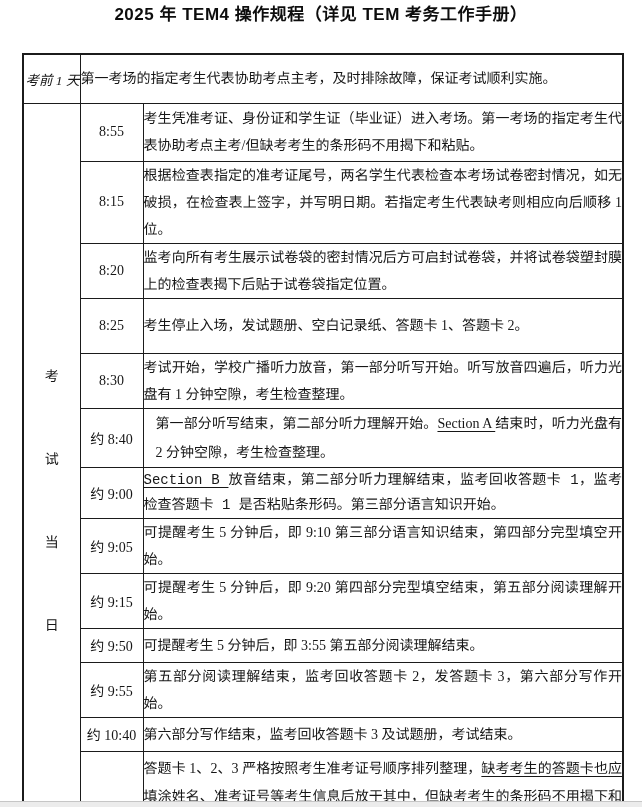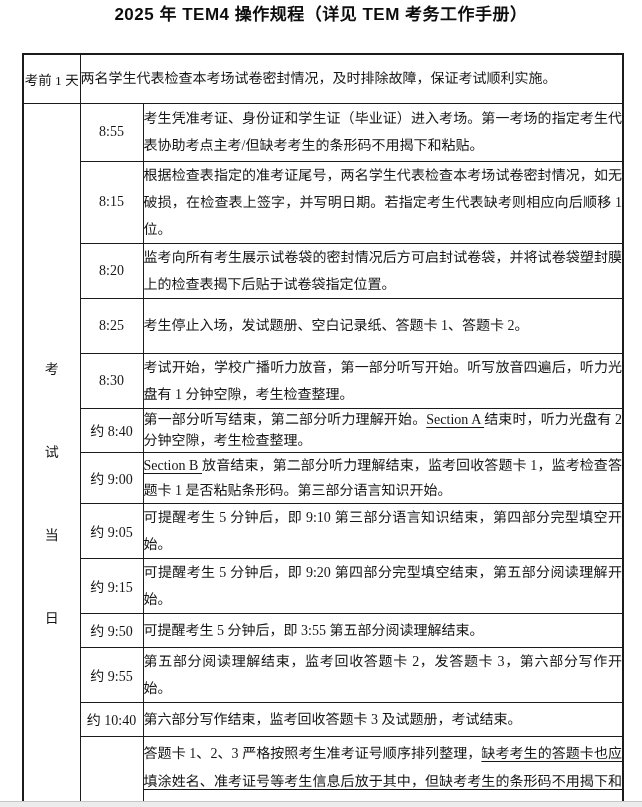--- a/index.html
+++ b/index.html
@@ -36,23 +36,24 @@
     table-layout: fixed;
     border: 2px solid #1b1b1b;
     font-size: 14px;
   }
   table.schedule td {
     border: 1px solid #1b1b1b;
     vertical-align: middle;
     padding: 0;
   }
   td.label-cell {
-    text-align: center;
+    text-align: right;
     font-size: 13.5px;
     white-space: nowrap;
+    font-style: italic;
   }
   td.time-cell {
     text-align: center;
     font-size: 14px;
     white-space: nowrap;
   }
   td.content-cell {
     padding: 2px 9px;
     text-align: justify;
     line-height: 27px;
@@ -60,22 +61,22 @@
   tr.r0 { height: 49px; }
   tr.r1 { height: 58px; }
   tr.r2 { height: 57px; }
   tr.r3 { height: 55px; }
   tr.r4 { height: 55px; }
   tr.r5 { height: 55px; }
   tr.r6 { height: 44px; }
   tr.r7 { height: 50px; }
   tr.r8, tr.r9, tr.r10, tr.r11, tr.r12 { height: 34px; }
   tr.r13 { height: 146px; }
-  tr.r6 td.content-cell { line-height: 21px; }
-  tr.r7 td.content-cell { line-height: 25px; }
+  tr.r6 td.content-cell { line-height: 29px; padding-left: 12px; }
+  tr.r7 td.content-cell { line-height: 25px; font-family: Liberation Mono, monospace; }
   tr.r13 td.content-cell { line-height: 27.5px; }
   .vertical-label {
     display: flex;
     flex-direction: column;
     align-items: center;
     justify-content: center;
     gap: 63px;
     height: 100%;
     font-size: 14px;
   }
@@ -99,21 +100,21 @@
 
 <table class="schedule">
   <colgroup>
     <col style="width:57px">
     <col style="width:63px">
     <col style="width:480px">
   </colgroup>
   <tbody>
     <tr class="r0">
       <td class="label-cell">考前 1 天</td>
-      <td class="content-cell" colspan="2">两名学生代表检查本考场试卷密封情况，及时排除故障，保证考试顺利实施。</td>
+      <td class="content-cell" colspan="2">第一考场的指定考生代表协助考点主考，及时排除故障，保证考试顺利实施。</td>
     </tr>
     <tr class="r1">
       <td rowspan="13">
         <div class="vertical-label">
           <span>考</span>
           <span>试</span>
           <span>当</span>
           <span>日</span>
         </div>
       </td>

